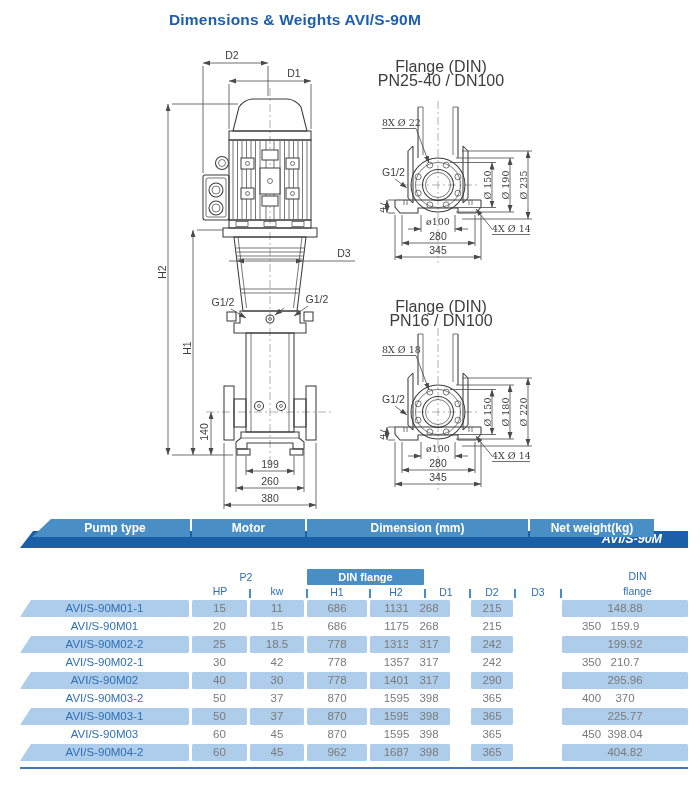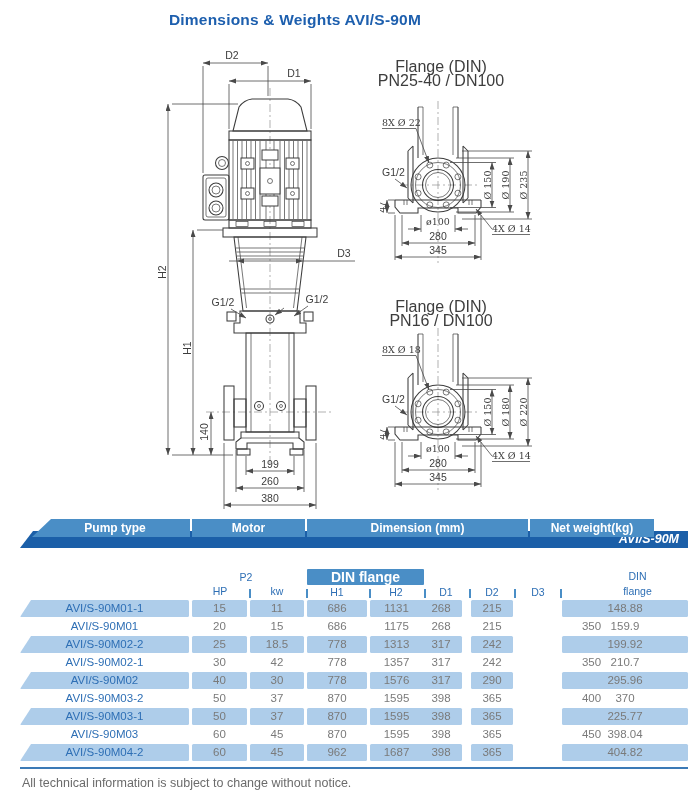--- a/index.html
+++ b/index.html
@@ -20,41 +20,41 @@
   .cl{fill:none;stroke:#8f8f8f;stroke-width:0.7;stroke-dasharray:8 3 2 3;}
   text.dt{font-family:"Liberation Sans",sans-serif;font-size:10.5px;fill:#3d3d3d;}
   text.dn{font-family:"Liberation Sans",sans-serif;font-size:10.5px;fill:#3d3d3d;}
   text.ds{font-family:"DejaVu Serif",serif;font-size:9.5px;fill:#3d3d3d;}
 
   
   .topbar{position:absolute;left:20px;top:531px;width:668px;height:17px;background:#1b5fa8;
           clip-path:polygon(13px 0,100% 0,100% 100%,0 100%);
           color:#fff;font-size:12.5px;font-weight:bold;font-style:italic;
           text-align:right;line-height:17px;padding:0;box-sizing:border-box;}
-  .topbar span{margin-right:9px;text-align:right;}
+  .topbar span{margin-right:26px;text-align:right;}
   .grouprow{position:absolute;left:20px;top:519px;width:668px;height:18px;display:flex;gap:2px;}
   .gcell{background:#4a8ec6;color:#fff;font-size:12px;font-weight:bold;text-align:center;
          line-height:18px;box-sizing:border-box;}
   .gc1{width:170px;clip-path:polygon(31px 0,100% 0,100% 100%,12px 100%);padding-left:20px;}
   .gc2{width:113px;}
   .gc3{width:221px;}
   .gc4{width:124px;}
   .sub{position:absolute;font-size:10.5px;color:#2e6fb5;text-align:center;height:13px;line-height:13px;}
   .chip{position:absolute;left:307px;top:569px;width:117px;height:16px;background:#4a8ec6;
-        color:#fff;font-size:14px;font-weight:bold;text-align:center;line-height:16px;border-radius:1px;}
+        color:#fff;font-size:11px;font-weight:bold;text-align:center;line-height:16px;border-radius:1px;}
   .tick{position:absolute;width:1.5px;height:9px;top:589px;background:#4a8ec6;}
 
   .trow{position:absolute;left:20px;width:668px;height:17px;font-size:11.5px;line-height:17px;}
   .cell{position:absolute;top:0;height:17px;text-align:center;border-radius:1.5px;color:#7a7a7a;}
   .cell.pump{left:0;width:169px;color:#2e6fb5;}
   .cell.c-hp{left:172px;width:55px;}
   .cell.c-kw{left:230px;width:54px;}
   .cell.c-h1{left:287px;width:60px;}
   .cell.c-h2{left:350px;width:53px;}
-  .cell.c-d1{left:400px;width:42px;}
+  .cell.c-d1{left:388px;width:42px;}
   .cell.c-d2{left:451px;width:42px;}
   .cell.c-d3{left:520px;width:33px;margin-left:35px;}
   .cell.c-wt{left:542px;width:126px;}
   .trow.blue .cell{background:#aecdea;}
   .trow.blue .cell.pump{clip-path:polygon(11px 0,100% 0,100% 100%,0 100%);}
   .btmline{position:absolute;left:20px;top:767px;width:668px;height:2px;background:#3c7ab6;}
   .footnote{position:absolute;left:22px;top:776px;font-size:12.5px;color:#6b6b6b;}
 </style>
 </head>
 <body>
@@ -417,21 +417,21 @@
         <div class="cell c-d1">317</div>
         <div class="cell c-d2">242</div>
         <div class="cell c-d3">350</div>
         <div class="cell c-wt">210.7</div>
       </div>
       <div class="trow blue" style="top: 672px;">
         <div class="cell pump">AVI/S-90M02</div>
         <div class="cell c-hp">40</div>
         <div class="cell c-kw">30</div>
         <div class="cell c-h1">778</div>
-        <div class="cell c-h2">1576</div>
+        <div class="cell c-h2">1401</div>
         <div class="cell c-d1">317</div>
         <div class="cell c-d2">290</div>
         <div class="cell c-d3">400</div>
         <div class="cell c-wt">295.96</div>
       </div>
       <div class="trow white" style="top: 690px;">
         <div class="cell pump">AVI/S-90M03-2</div>
         <div class="cell c-hp">50</div>
         <div class="cell c-kw">37</div>
         <div class="cell c-h1">870</div>
@@ -470,15 +470,14 @@
         <div class="cell c-h1">962</div>
         <div class="cell c-h2">1687</div>
         <div class="cell c-d1">398</div>
         <div class="cell c-d2">365</div>
         <div class="cell c-d3">450</div>
         <div class="cell c-wt">404.82</div>
       </div>
     </div>
 
   <div class="btmline"></div>
-  <div class="footnote">All technical information is subject to change without notice.</div>
 
 </div>
 
 </body></html>

